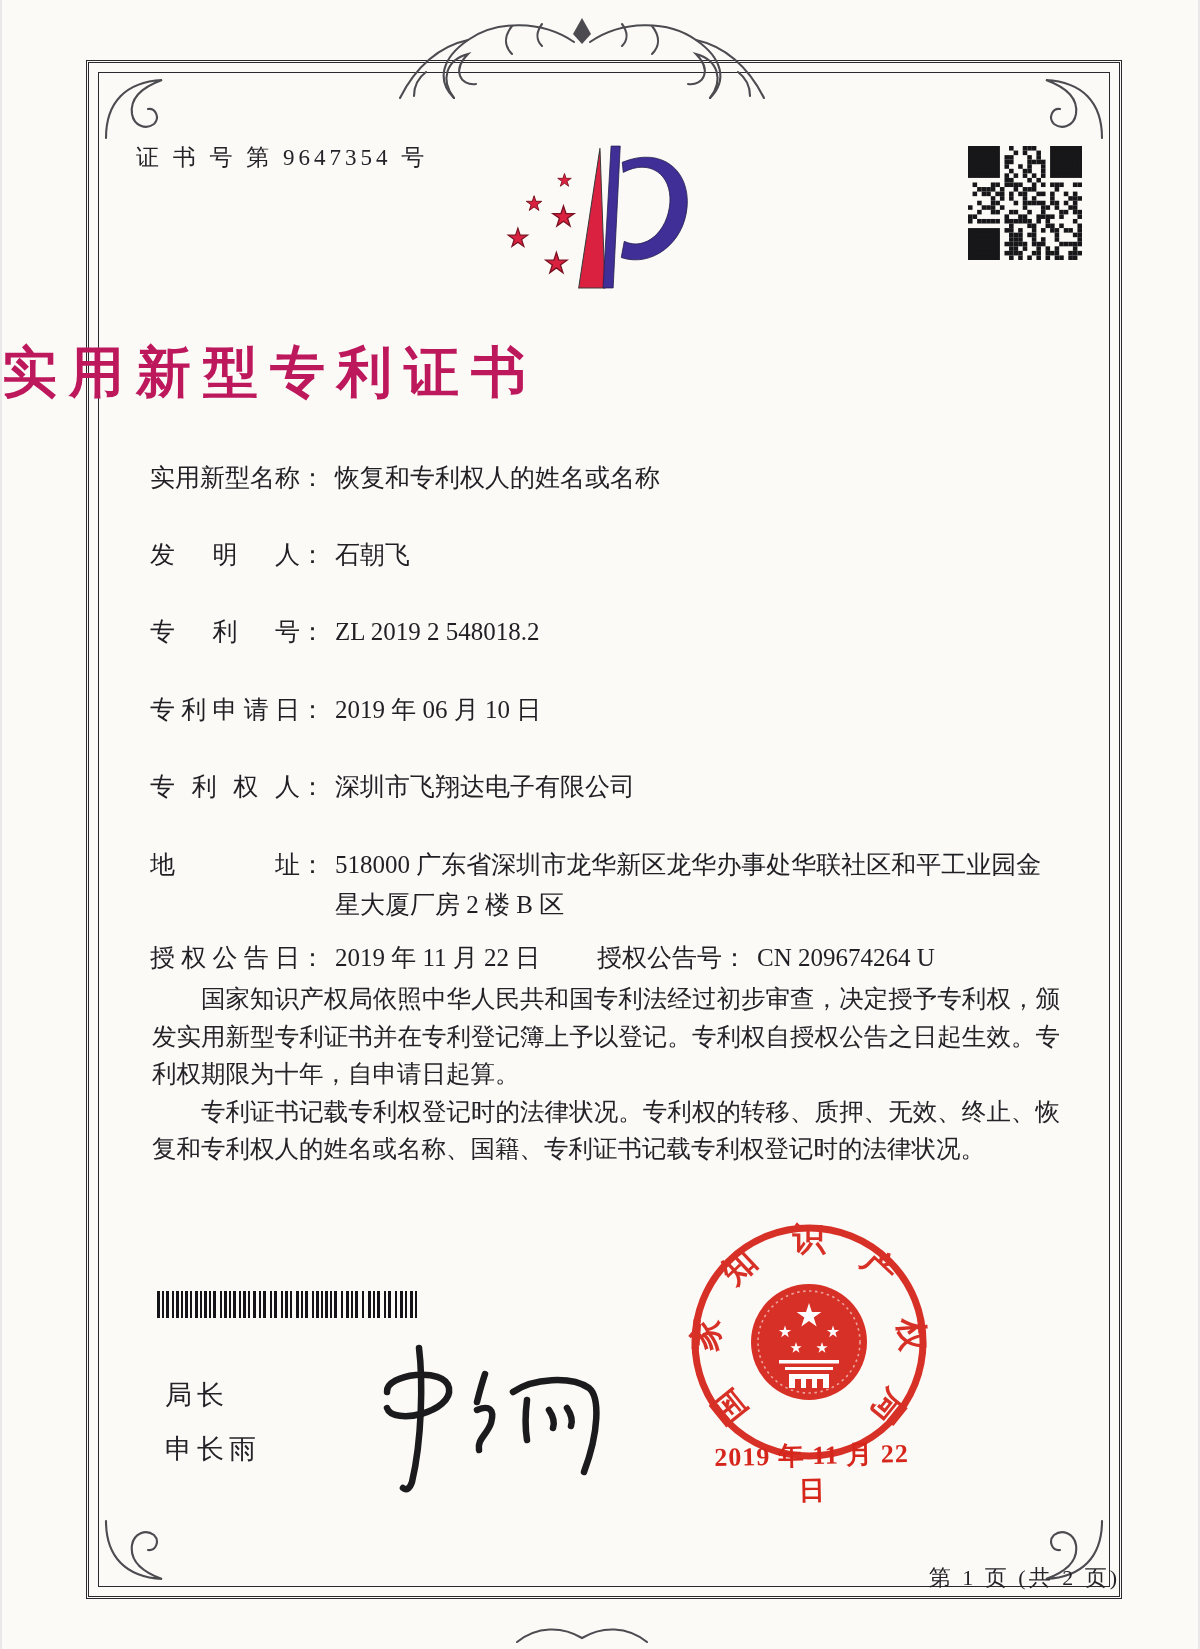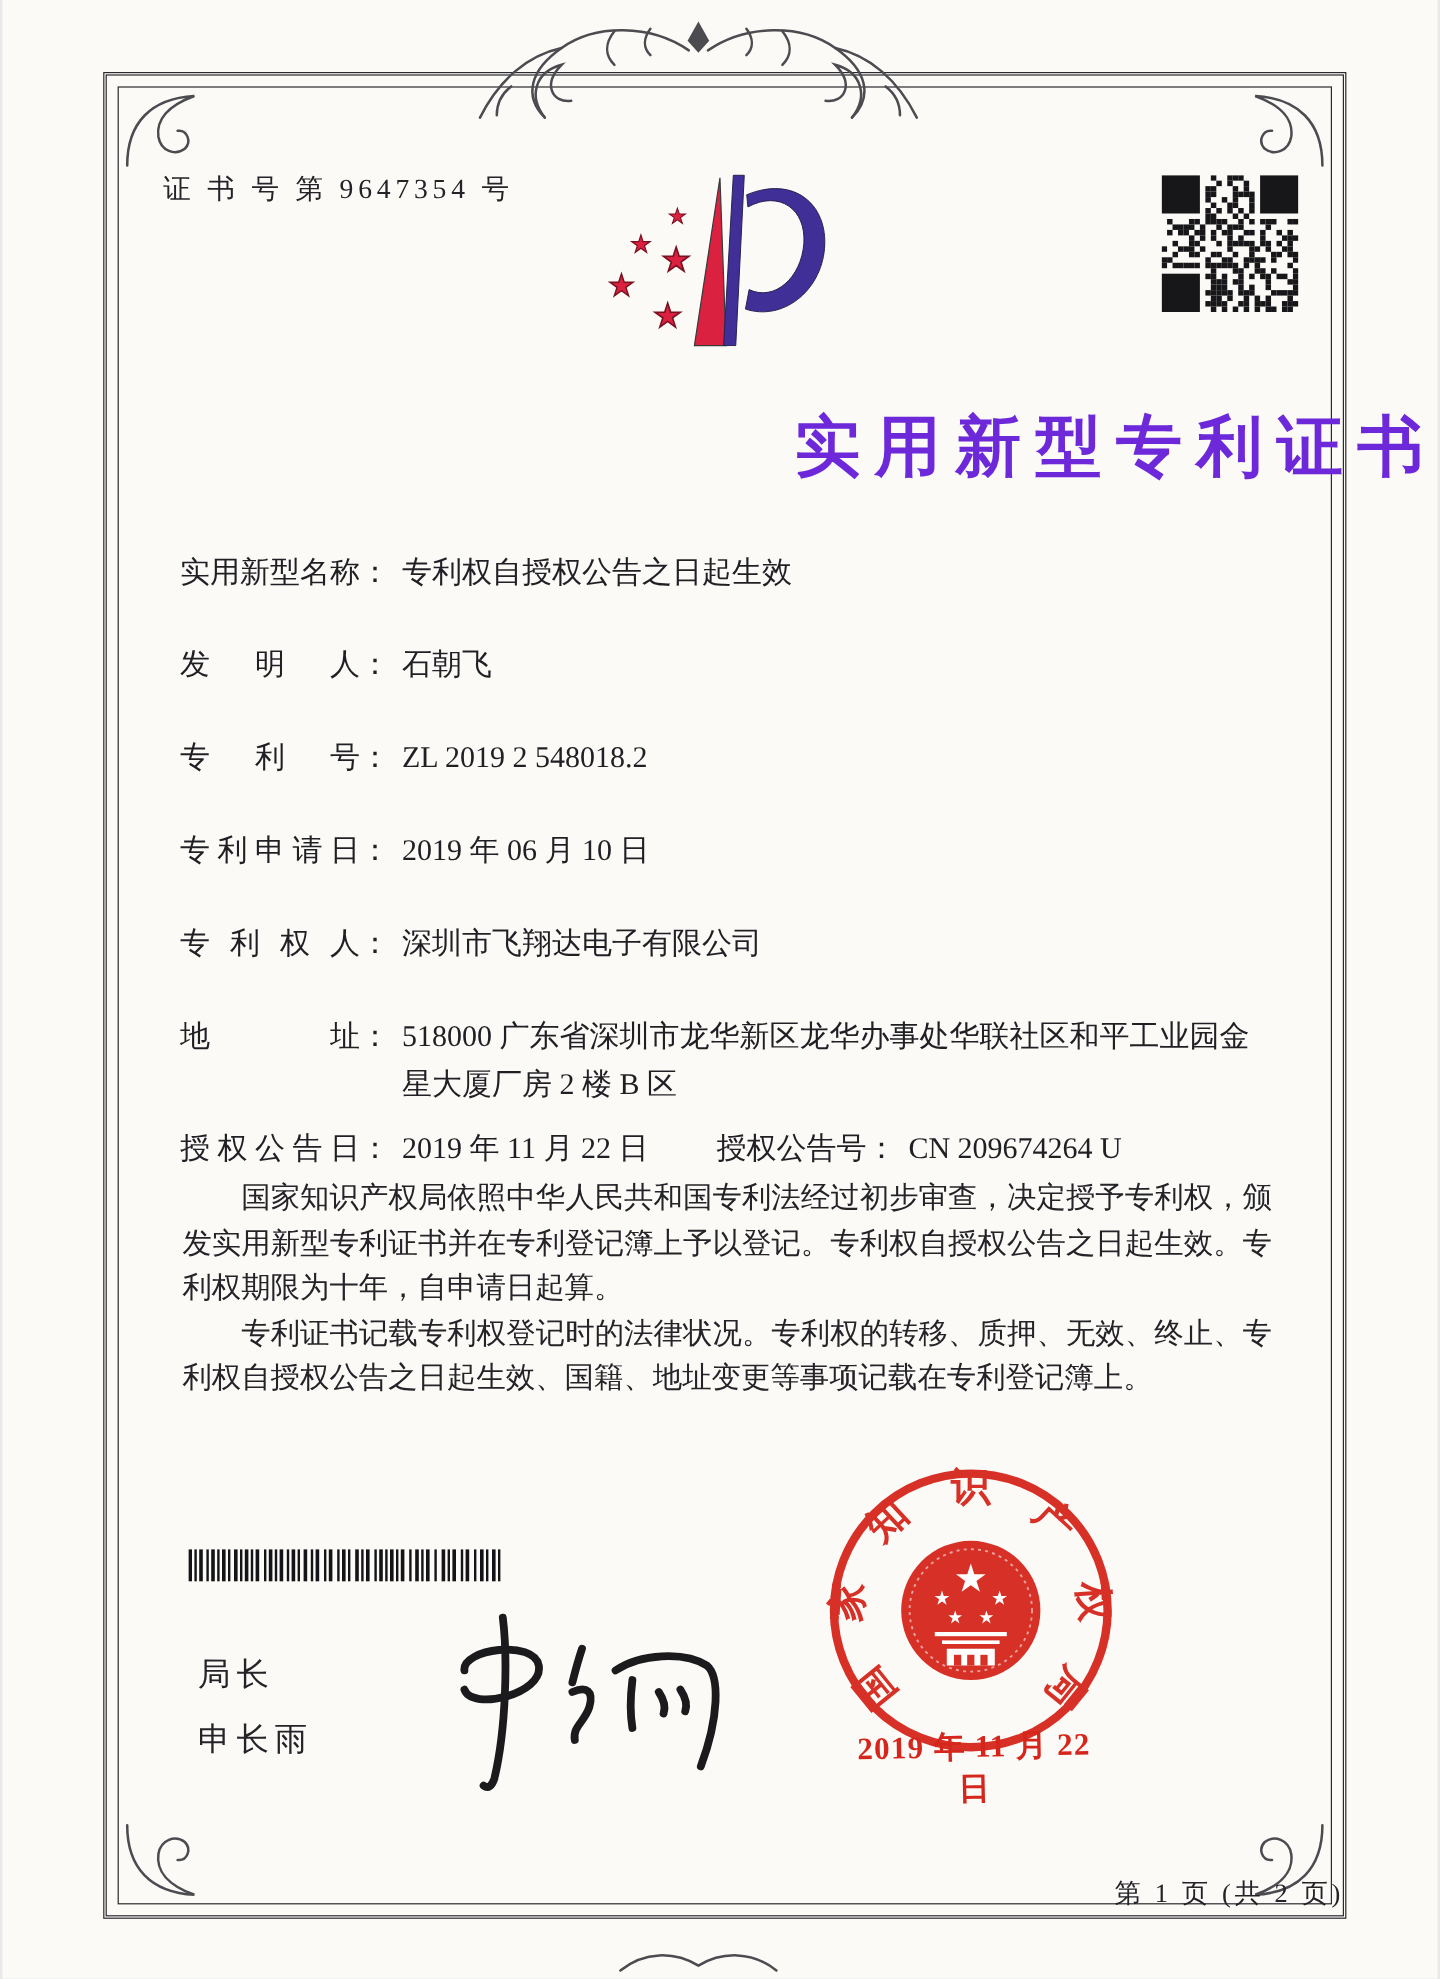--- a/index.html
+++ b/index.html
@@ -12,22 +12,22 @@
   .frame-outer{position:absolute;left:84px;top:60px;right:76px;bottom:50px;border:3px double #2a2a2e;}
   .frame-inner{position:absolute;left:96px;top:72px;right:88px;bottom:62px;border:1.5px solid #2a2a2e;}
   .ornament{position:absolute;}
   .ornament path{fill:none;stroke:#4b4b50;stroke-width:2.1;stroke-linecap:round;}
   .ornament .solid{fill:#4b4b50;stroke:none;}
   
   .cert-no{position:absolute;left:134px;top:142px;font-size:23px;letter-spacing:4px;}
   .logo{position:absolute;left:495px;top:140px;width:212px;height:152px;}
   .qr{position:absolute;left:966px;top:146px;width:114px;height:114px;}
   .qr rect{fill:#17171a;}
-  .doc-title{position:absolute;left:0;right:0;top:336px;text-align:right;
-    font-size:55px;font-weight:bold;letter-spacing:12px;color:#6d28d9;}
+  .doc-title{position:absolute;left:0;right:0;top:336px;text-align:left;
+    font-size:55px;font-weight:bold;letter-spacing:12px;color:#be185d;}
   
   .frow{position:absolute;left:148px;right:150px;display:flex;font-size:25px;line-height:40px;color:#1f1f24;}
   .flabel{width:150px;flex:none;text-align:justify;text-align-last:justify;}
   .fcolon{flex:none;}
   .fvalue{flex:1;margin-left:10px;}
   .grant-right{position:absolute;left:447px;top:0;display:flex;justify-content:flex-end;}
   .grant-right .fvalue{margin-left:10px;}
   
   .body-text{position:absolute;left:150px;right:138px;top:980px;font-size:24.5px;line-height:37.5px;}
   .para{text-indent:2em;text-align:justify;margin:0;}
@@ -336,21 +336,21 @@
       <rect x="0" y="82.08" width="31.919999999999998" height="31.919999999999998" fill="#17171a"></rect>
       <rect x="4.56" y="86.63999999999999" width="22.799999999999997" height="22.799999999999997" fill="#fbfaf7"></rect>
       <rect x="9.12" y="91.19999999999999" width="13.68" height="13.68" fill="#17171a"></rect>
     </svg>
 
   <div class="doc-title">实用新型专利证书</div>
 
   <div class="frow" style="top:458px">
     <span class="flabel">实用新型名称</span>
       <span class="fcolon">：</span>
-    <span class="fvalue">专利权自授权公告之日起生效</span>
+    <span class="fvalue">恢复和专利权人的姓名或名称</span>
   </div>
   <div class="frow" style="top:535px">
     <span class="flabel">发明人</span>
       <span class="fcolon">：</span>
     <span class="fvalue">石朝飞</span>
   </div>
   <div class="frow" style="top:612px">
     <span class="flabel">专利号</span>
       <span class="fcolon">：</span>
     <span class="fvalue">ZL 2019 2 548018.2</span>
@@ -377,21 +377,21 @@
     <span class="fvalue" style="flex:none">2019 年 11 月 22 日</span>
     <span class="grant-right">
       <span>授权公告号</span>
         <span>：</span>
       <span class="fvalue">CN 209674264 U</span>
     </span>
   </div>
 
   <div class="body-text">
     <p class="para">国家知识产权局依照中华人民共和国专利法经过初步审查，决定授予专利权，颁发实用新型专利证书并在专利登记簿上予以登记。专利权自授权公告之日起生效。专利权期限为十年，自申请日起算。</p>
-    <p class="para">专利证书记载专利权登记时的法律状况。专利权的转移、质押、无效、终止、专利权自授权公告之日起生效、国籍、地址变更等事项记载在专利登记簿上。</p>
+    <p class="para">专利证书记载专利权登记时的法律状况。专利权的转移、质押、无效、终止、恢复和专利权人的姓名或名称、国籍、专利证书记载专利权登记时的法律状况。</p>
   </div>
 
   <svg class="barcode" viewBox="0 0 266 27" preserveAspectRatio="none">
       <rect x="0" y="0" width="3" height="27"></rect>
       <rect x="5" y="0" width="2" height="27"></rect>
       <rect x="9" y="0" width="3" height="27"></rect>
       <rect x="15" y="0" width="2" height="27"></rect>
       <rect x="19" y="0" width="3" height="27"></rect>
       <rect x="24" y="0" width="2" height="27"></rect>
       <rect x="28" y="0" width="3" height="27"></rect>

